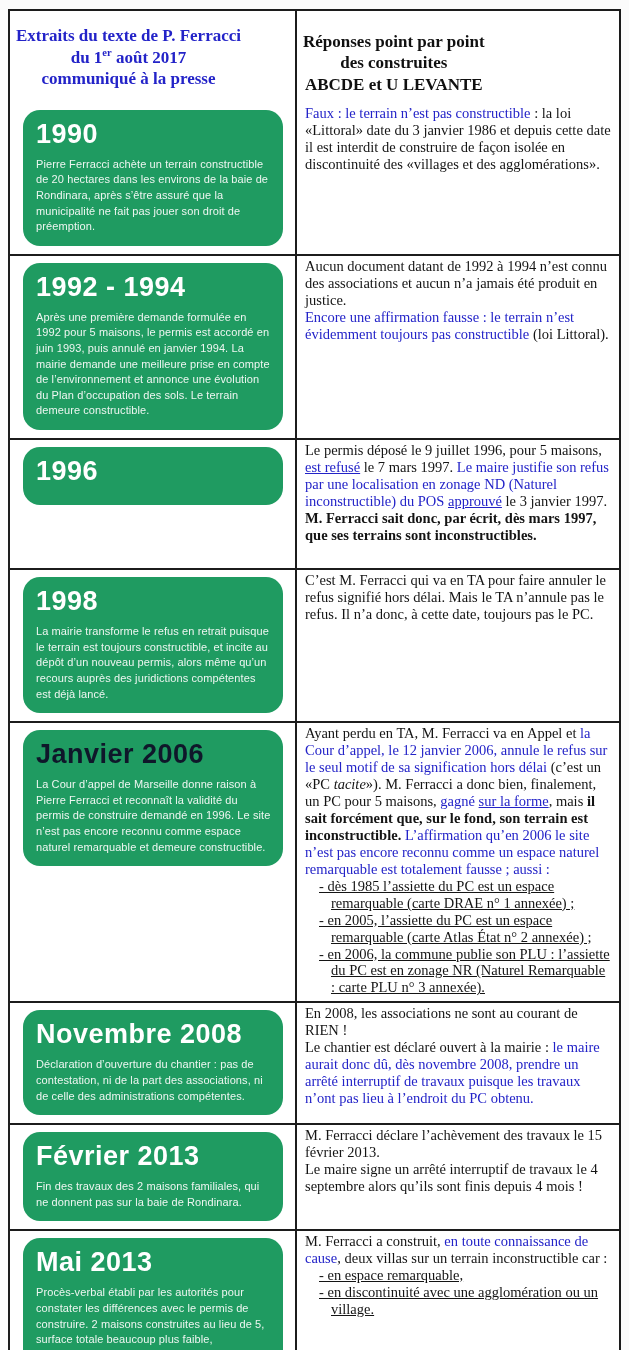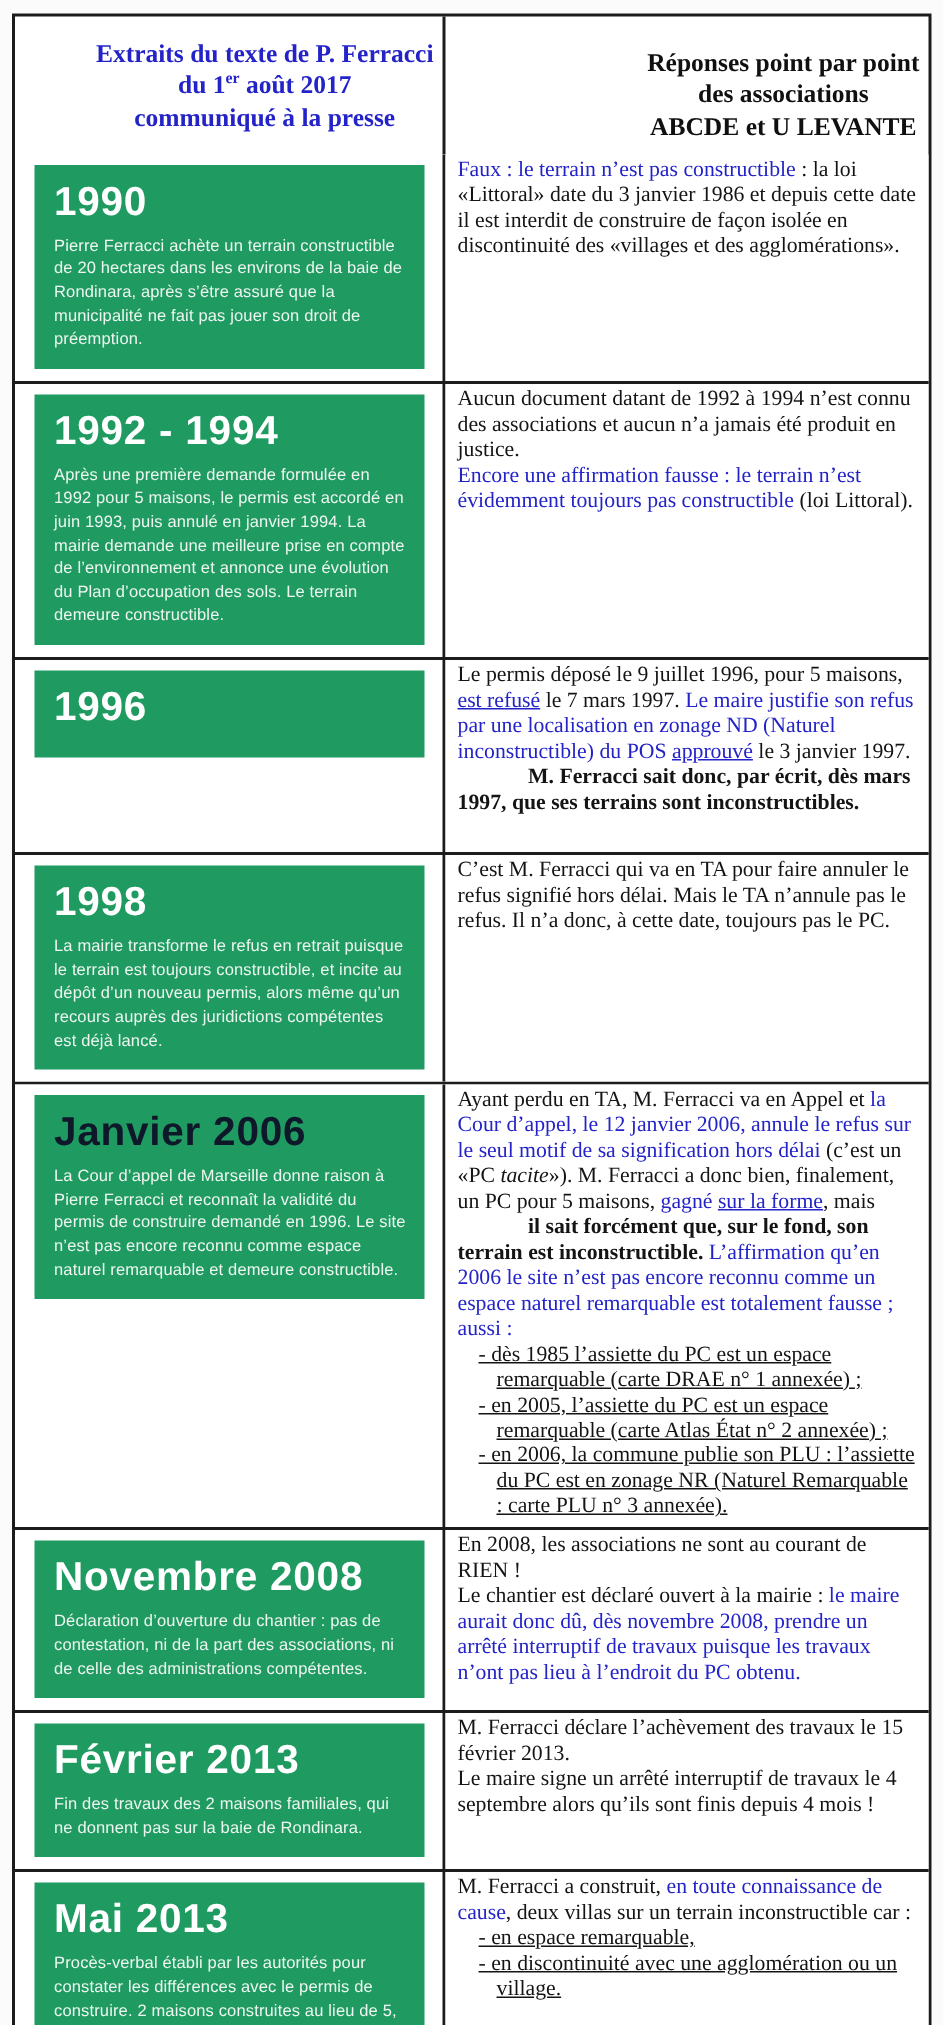--- a/index.html
+++ b/index.html
@@ -31,71 +31,72 @@
   }
   .cell-right{
     flex:1;
     padding:2px 8px 5px 8px;
     font-size:14.5px;
     line-height:1.17;
     background:#ffffff;
   }
   
   .header-cell{
-    display:flex;align-items:center;justify-content:flex-end;
+    display:flex;align-items:center;justify-content:flex-start;
     text-align:center;
     font-weight:bold;
     font-size:17px;
     line-height:1.25;
     padding:8px 6px;
     box-sizing:border-box;
   }
   .header-left{color:var(--blue);width:287px;flex:0 0 287px;border-right:2px solid var(--border);}
   .header-right{flex:1;color:#101010;margin-top:12px;}
   
   .green-block{
     background:var(--green);
     color:#ffffff;
     margin:3px 12px 4px 13px;
     padding:9px 12px 11px 13px;
     font-family:"Liberation Sans", sans-serif;
+    border-radius:17px;
   }
   .green-title{
     font-size:27px;
     font-weight:bold;
     letter-spacing:0.5px;
     margin:0 0 7px 0;
     color:#ffffff;
   }
   .green-body{
     font-size:11px;
     line-height:1.42;
     letter-spacing:0.1px;
     color:#eef6f1;
   }
   
   .txt-blue{color:var(--blue);}
-  .bold{font-weight:bold;margin-left:47px;}
+  .bold{font-weight:bold;}
   .und{text-decoration:underline;}
   .ital{font-style:italic;}
   .sup{vertical-align:super;font-size:0.62em;}
   .li{padding-left:26px;text-indent:-12px;text-decoration:underline;}
 </style>
 </head>
 <body>
 
 <div class="page">
 
   <div class="doc-table">
     <div class="row" style="min-height:86px;">
       <div class="header-cell header-left">
         <div><span>Extraits du texte de P. Ferracci</span><br><span>du 1</span><span class="sup">er</span><span> août 2017</span><br><span>communiqué à la presse</span></div>
       </div>
       <div class="header-cell header-right">
-        <div><span>Réponses point par point</span><br><span>des associations</span><br><span>ABCDE et U LEVANTE</span></div>
+        <div><span>Réponses point par point</span><br><span>des construites</span><br><span>ABCDE et U LEVANTE</span></div>
       </div>
     </div>
     <div id="table1-rows">
   <div class="row" style="min-height: 76px;">
     <div class="cell-left">
       <div class="green-block">
         <div class="green-title">1990</div>
         <div class="green-body">Pierre Ferracci achète un terrain constructible de 20 hectares dans les environs de la baie de Rondinara, après s’être assuré que la municipalité ne fait pas jouer son droit de préemption.</div>
       </div>
     </div>

